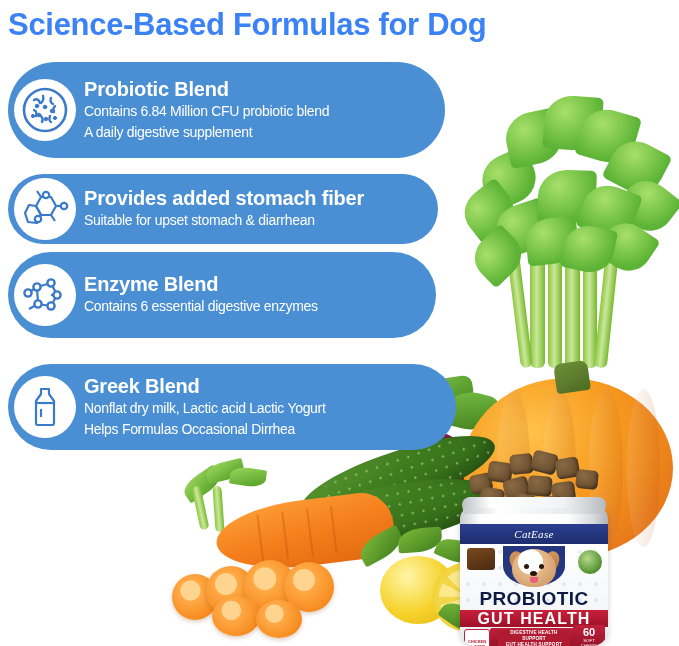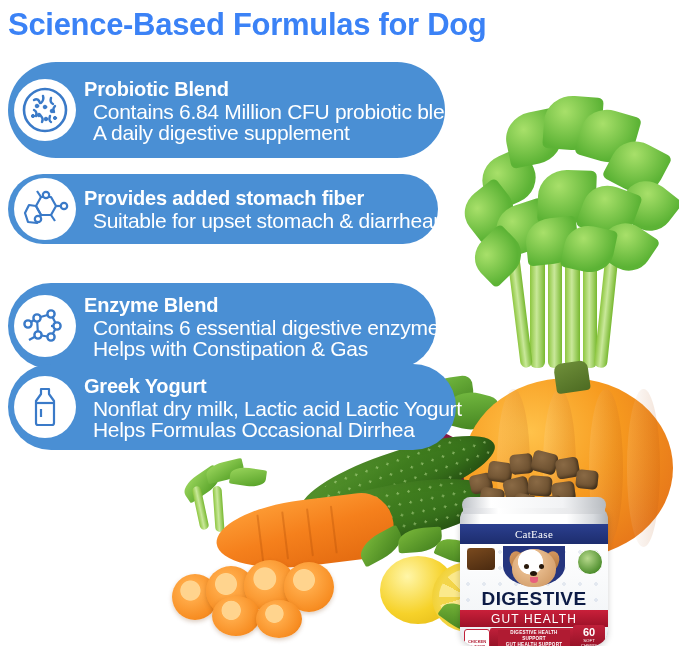--- a/index.html
+++ b/index.html
@@ -23,28 +23,27 @@
     background:#ffffff;border-radius:50%;
     display:flex;align-items:center;justify-content:center;
   }
   .icon-wrap svg{display:block;}
   .card-text{flex:1 1 auto;padding-right:18px;}
   .card-title{
     color:#ffffff;font-weight:bold;font-size:20px;line-height:23px;
     white-space:nowrap;letter-spacing:-0.2px;
   }
   .card-line{
-    color:#ffffff;font-size:21px;line-height:21px;white-space:nowrap;
+    color:#ffffff;font-size:14px;line-height:21px;white-space:nowrap;
     letter-spacing:-0.3px;
-    margin-left:9px;
   }
 
   #card-0{top:62px;width:437px;height:96px;}
   #card-1{top:174px;width:430px;height:70px;}
-  #card-2{top:283px;width:428px;height:86px;}
+  #card-2{top:252px;width:428px;height:86px;}
   #card-3{top:364px;width:448px;height:86px;}
 
   
   #scene{position:absolute;left:0;top:0;width:679px;height:646px;z-index:1;}
   .ph{position:absolute;}
 
   
   #celery{left:452px;top:58px;width:230px;height:310px;}
   .cel-leaf{position:absolute;border-radius:50% 10% 50% 10%;
             background:radial-gradient(circle at 35% 30%,#a8e06a,#5cb335 70%);}
@@ -117,21 +116,21 @@
   
   #treats{position:absolute;left:466px;top:448px;width:140px;height:62px;z-index:7;}
   .treat{position:absolute;border-radius:5px;
     background:radial-gradient(circle at 35% 30%,#8a6a45,#6b4f2f 70%,#4e3a21 100%);
     box-shadow:inset -2px -2px 3px rgba(0,0,0,0.3);}
 
   
   #label-top-band{position:absolute;left:0;top:17px;width:148px;height:20px;
     background:linear-gradient(180deg,#2b3f8f,#1d2d6e);}
   #brand{position:absolute;left:0;top:18px;width:148px;height:34px;line-height:18px;
-    text-align:center;color:#ffffff;font-size:11px;
+    text-align:center;color:#ffffff;font-size:11px;font-style:italic;
     font-family:"Liberation Serif","DejaVu Serif",serif;letter-spacing:0.3px;}
   #label-white{position:absolute;left:0;top:37px;width:148px;height:112px;
     background:linear-gradient(180deg,#ffffff 0%,#f4f6f8 60%,#e3e6ea 100%);}
   #paw-pattern{position:absolute;inset:0;opacity:0.13;
     background-image:radial-gradient(circle,#5577aa 1.6px,transparent 1.9px);
     background-size:16px 16px;}
   #dog-badge{position:absolute;left:43px;top:39px;width:62px;height:40px;
     border-radius:0 0 50% 50%;background:#25357e;}
   #dog-head{position:absolute;left:52px;top:42px;width:44px;height:38px;border-radius:50% 50% 46% 46%;
     background:radial-gradient(circle at 42% 34%,#ffffff 0 34%,#e6b98a 36%,#c9905a 100%);}
@@ -143,21 +142,21 @@
   #logo-chip{position:absolute;left:6px;top:40px;width:28px;height:22px;border-radius:4px;
     background:linear-gradient(160deg,#7a4a1e,#4a2a10);border:1.5px solid #ffffff;}
   #seal{position:absolute;right:5px;top:42px;width:24px;height:24px;border-radius:50%;
     background:radial-gradient(circle at 40% 35%,#b7d98c,#4f8f2e 72%,#336b1c 100%);
     border:1.5px solid #ffffff;}
   #product-name{position:absolute;left:0;top:81px;width:148px;height:22px;line-height:22px;
     text-align:center;color:#0d1b45;font-weight:bold;font-size:19px;letter-spacing:0.4px;}
   #gut-banner{position:absolute;left:-3px;top:103px;width:154px;height:17px;
     background:linear-gradient(180deg,#c9203a,#9d1128);
     display:flex;align-items:center;justify-content:center;}
-  #gut-banner span{color:#ffffff;font-weight:normal;font-size:12px;letter-spacing:1.1px;}
+  #gut-banner span{color:#ffffff;font-weight:bold;font-size:16px;letter-spacing:1.1px;}
   #claims{position:absolute;left:38px;top:123px;width:72px;}
   .claim{color:#ffffff;background:#b01b32;font-size:4.6px;line-height:6px;
     letter-spacing:0.2px;text-align:center;font-weight:bold;}
   #claims-box{position:absolute;left:30px;top:121px;width:86px;height:22px;
     background:linear-gradient(180deg,#c0203a,#8e1024);border-radius:2px;}
   #count-box{position:absolute;right:6px;top:120px;width:26px;height:24px;text-align:center;}
   #count-num{color:#ffffff;font-weight:bold;font-size:11px;line-height:11px;}
   #count-unit{color:#ffffff;font-size:4.4px;line-height:5px;}
   #count-bg{position:absolute;right:3px;top:118px;width:32px;height:27px;
     background:linear-gradient(180deg,#c0203a,#8e1024);border-radius:3px;}
@@ -266,21 +265,21 @@
     <div class="dog-ear" style="left:50px;top:44px;transform:rotate(-22deg);"></div>
     <div class="dog-ear" style="left:84px;top:44px;transform:rotate(22deg);"></div>
     <div id="dog-head">
       <div id="dog-eye-l" style="left:12px;top:15px;"></div>
       <div id="dog-eye-r" style="left:27px;top:15px;"></div>
       <div id="dog-nose" style="left:18px;top:22px;"></div>
       <div id="dog-tongue" style="left:18px;top:28px;"></div>
     </div>
     <div id="logo-chip"></div>
     <div id="seal"></div>
-    <div id="product-name">DIGESTIVE</div>
+    <div id="product-name">PROBIOTIC</div>
     <div id="gut-banner">
       <span>GUT HEALTH</span>
     </div>
     <div id="claims-box"></div>
     <div id="claims">
       <div class="claim">DIGESTIVE HEALTH SUPPORT</div>
       <div class="claim">GUT HEALTH SUPPORT</div>
 
     </div>
     <div id="chicken-tag">
@@ -369,32 +368,31 @@
         <circle cx="36" cy="24" r="3.6"></circle>
         <circle cx="30" cy="35" r="3.6"></circle>
         <circle cx="17" cy="33" r="3.6"></circle>
         <circle cx="7" cy="22" r="3.6"></circle>
       </g>
     </svg>
   </div>
   <div class="card-text">
     <div class="card-title">Enzyme Blend</div>
     <div class="card-line">Contains 6 essential digestive enzymes</div>
-    <div class="card-line">Helps with Constipation &amp; Gas</div>
   </div>
 </div>
 
 <div class="card" id="card-3">
   <div class="icon-wrap">
     <svg width="48" height="48" viewBox="0 0 48 48">
       <g fill="none" stroke="#3a7ac8" stroke-width="2.2" stroke-linejoin="round">
         <path d="M20 6h8v5l5 7v22a2 2 0 0 1-2 2H17a2 2 0 0 1-2-2V18l5-7z"></path>
         <line x1="15" y1="20" x2="33" y2="20"></line>
         <line x1="20" y1="26" x2="20" y2="34"></line>
       </g>
     </svg>
   </div>
   <div class="card-text">
-    <div class="card-title">Greek Yogurt</div>
+    <div class="card-title">Greek Blend</div>
     <div class="card-line">Nonflat dry milk, Lactic acid Lactic Yogurt</div>
     <div class="card-line">Helps Formulas Occasional Dirrhea</div>
   </div>
 </div>
 
 </body></html>

